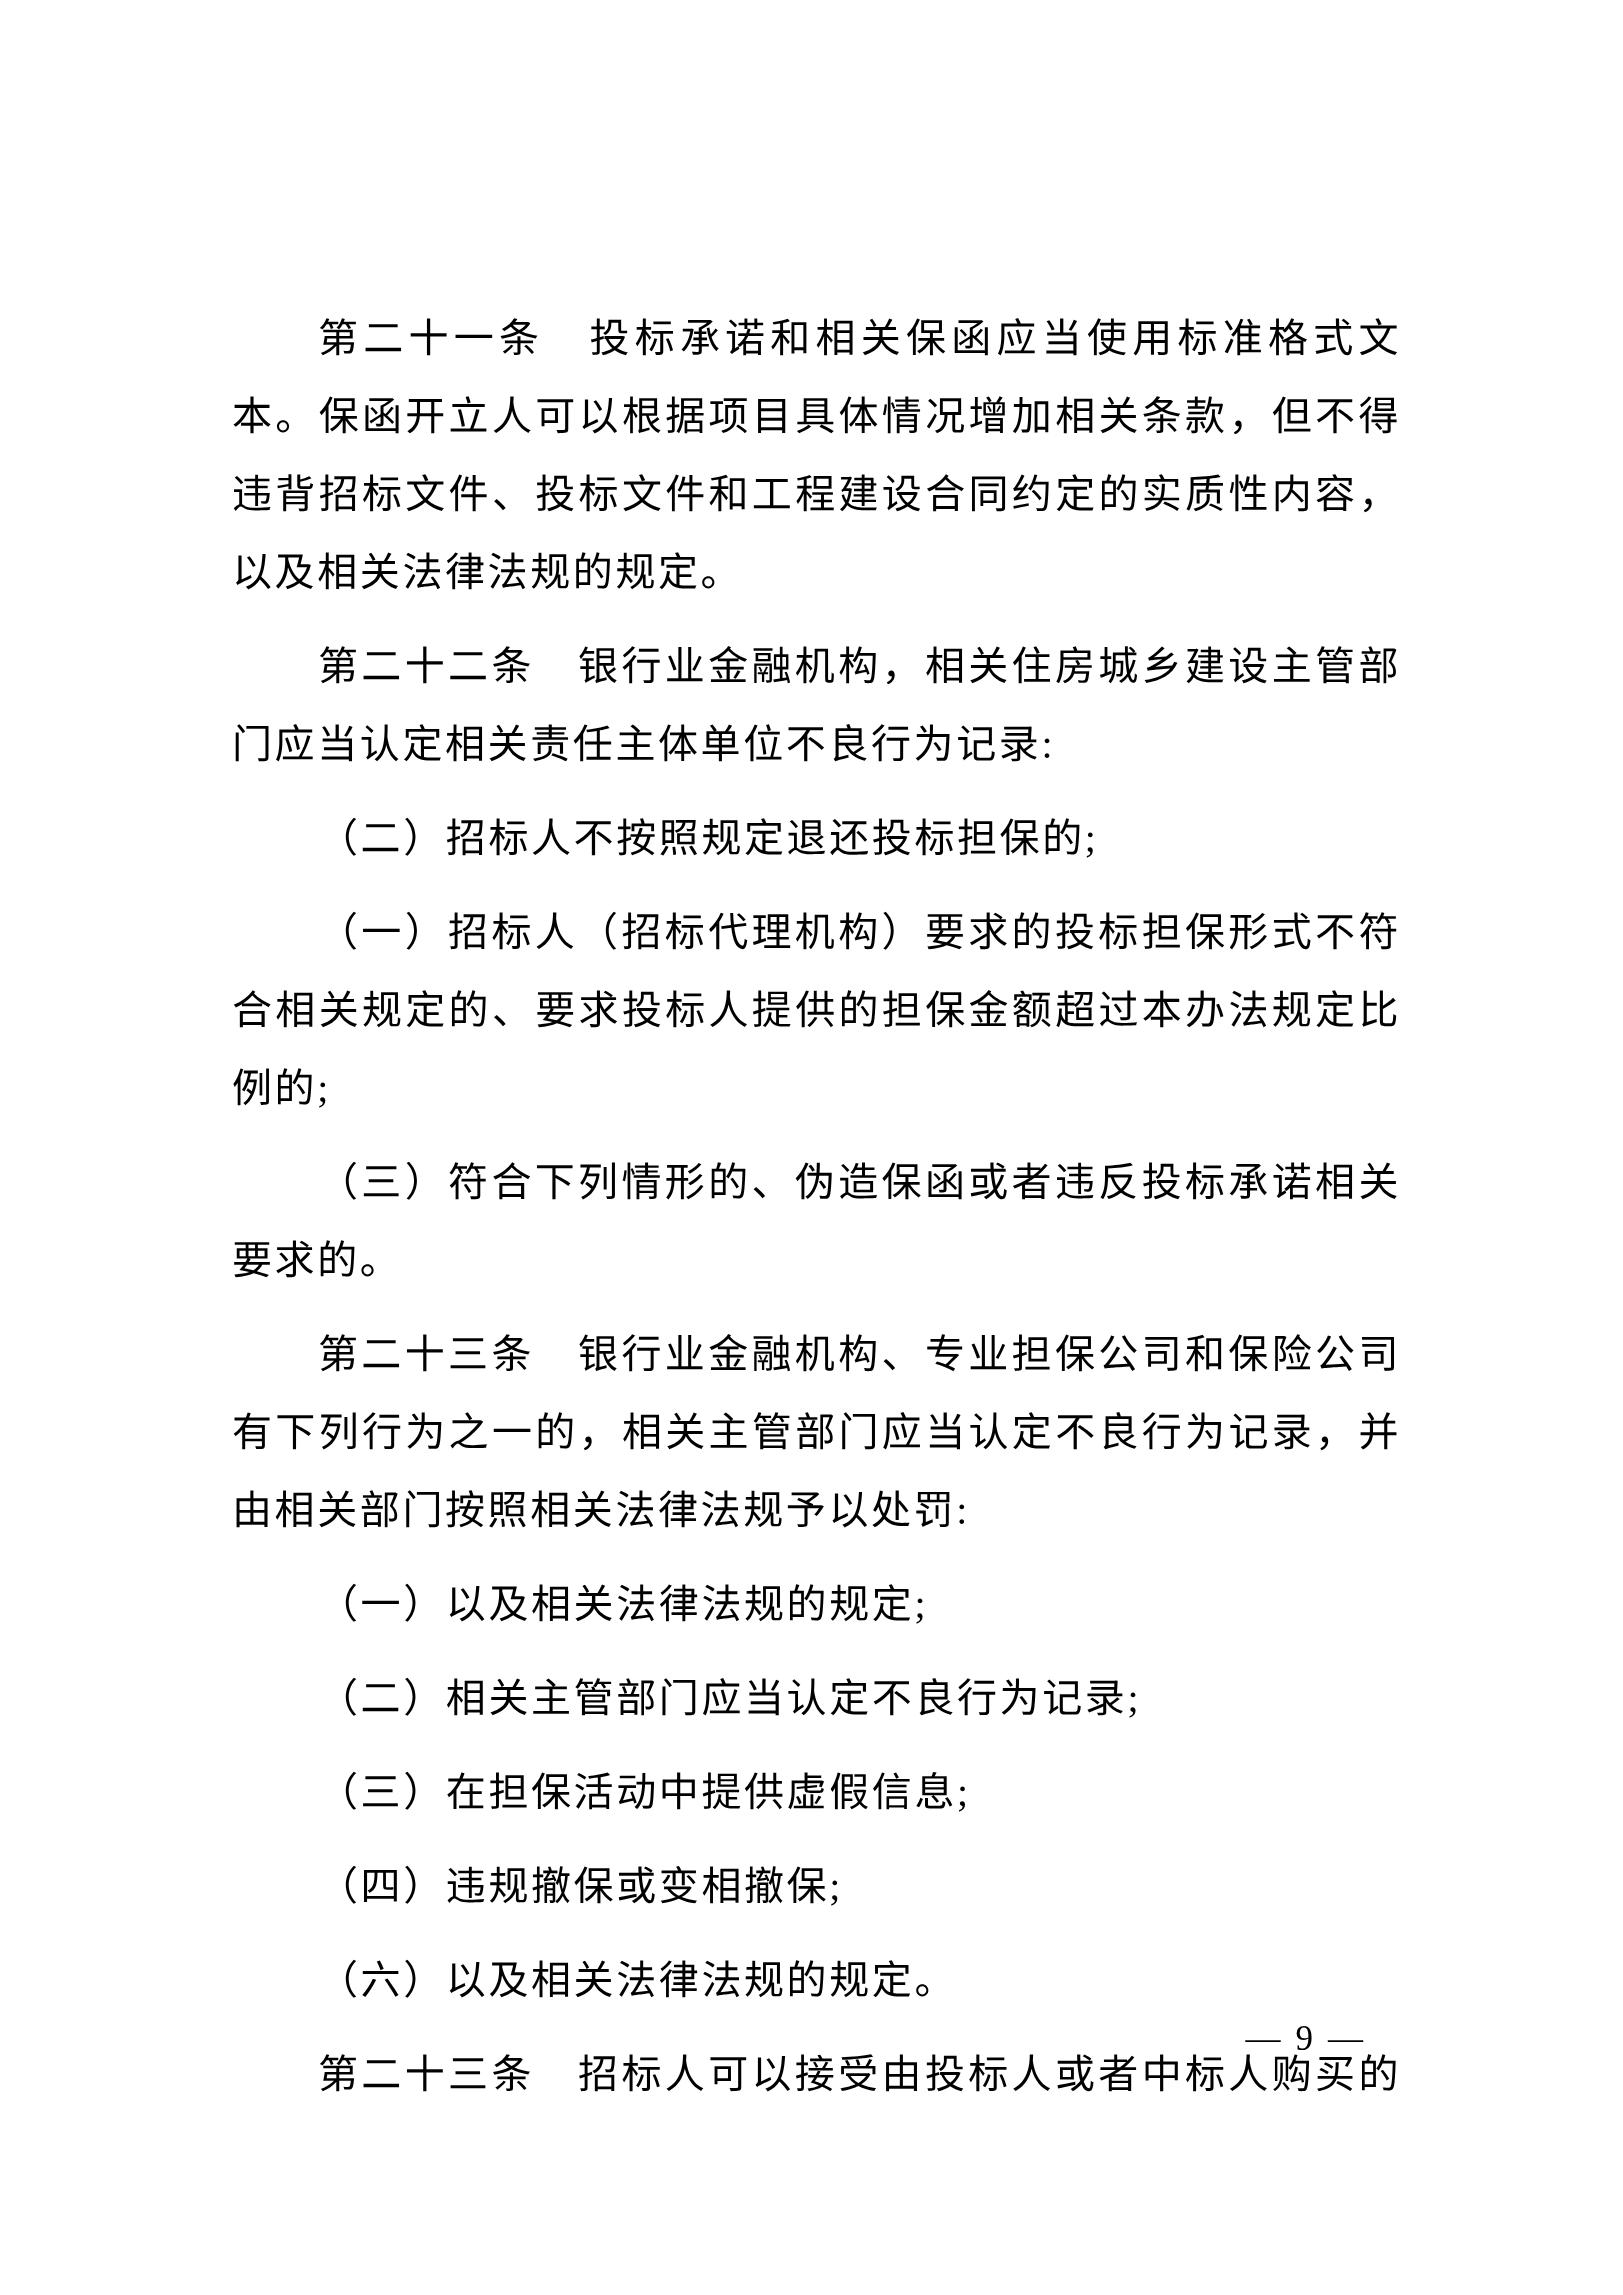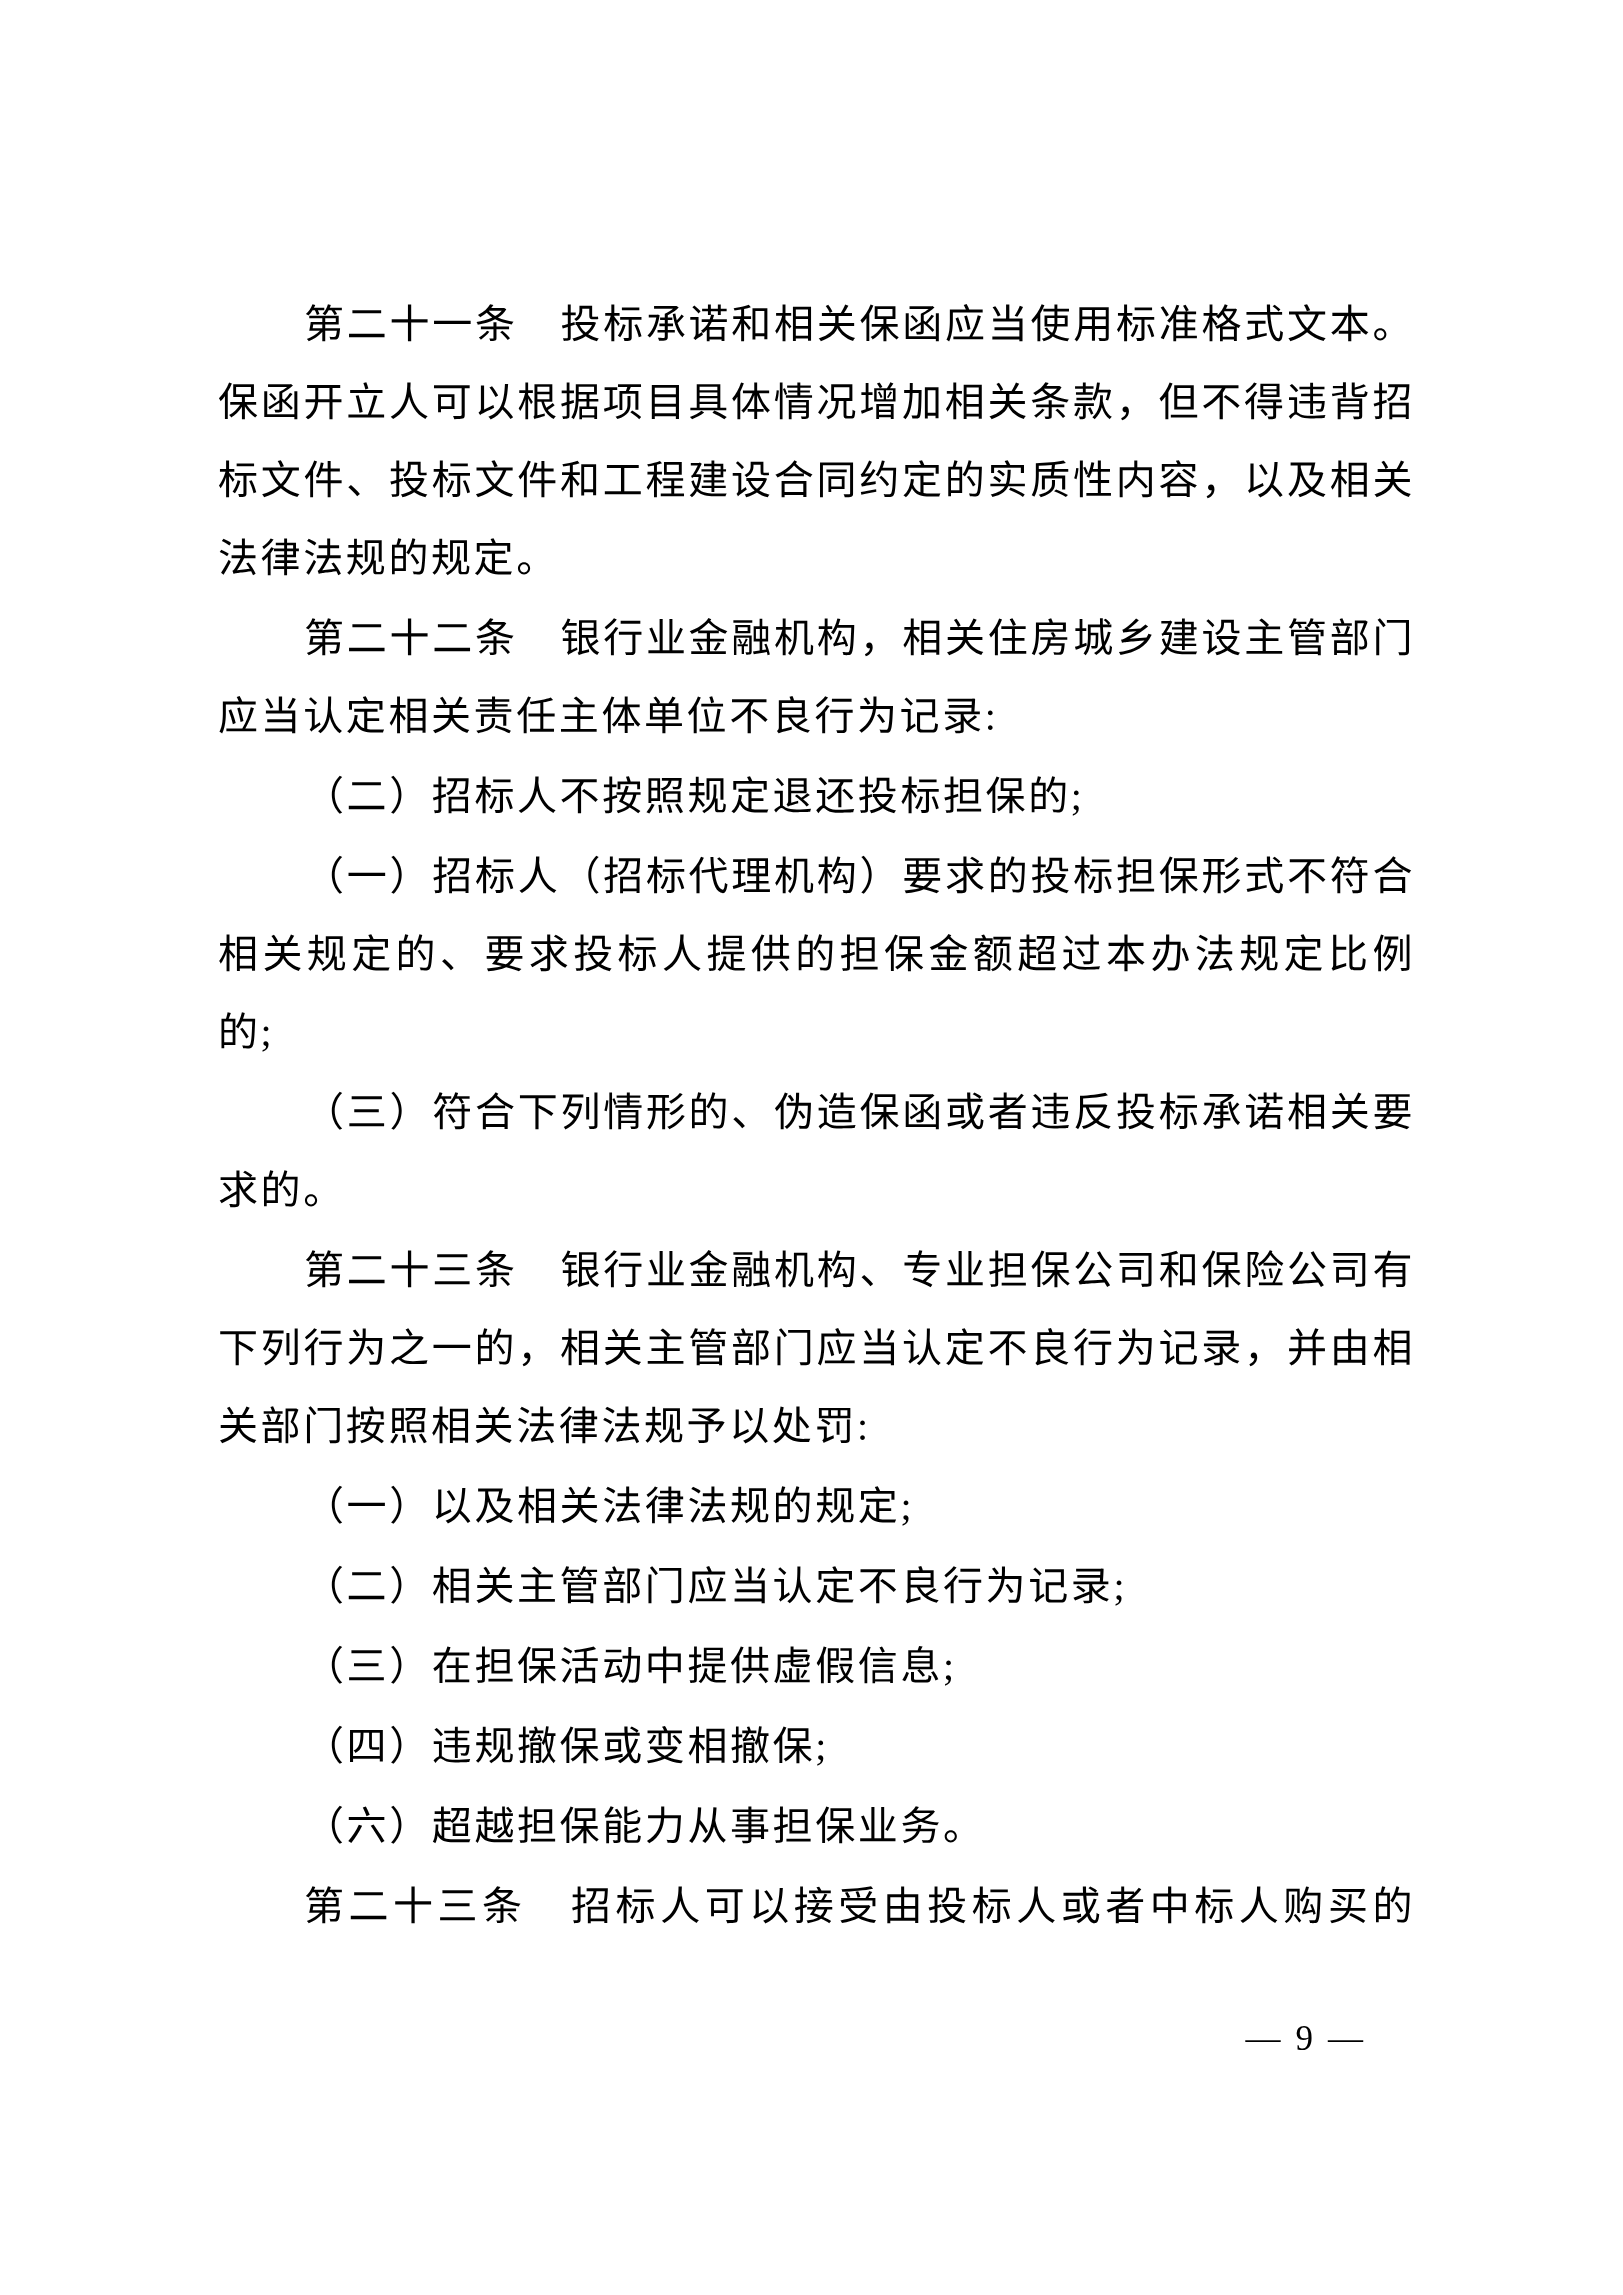--- a/index.html
+++ b/index.html
@@ -25,21 +25,21 @@
     left: 216px;
     top: 284px;
     width: 1201px;
     font-size: 40px;
     line-height: 78px;
     letter-spacing: 2.6px;
     text-align: justify;
     text-justify: inter-character;
   }
   .para {
-    margin: 2px;
+    margin: 16px;
     padding: 0;
     text-indent: 86px;
   }
   
   .para.continues {
     text-align-last: justify;
   }
   .page-number {
     position: absolute;
     top: 2019px;
@@ -57,18 +57,18 @@
     <p class="para">第二十一条　投标承诺和相关保函应当使用标准格式文本。保函开立人可以根据项目具体情况增加相关条款，但不得违背招标文件、投标文件和工程建设合同约定的实质性内容，以及相关法律法规的规定。</p>
     <p class="para">第二十二条　银行业金融机构，相关住房城乡建设主管部门应当认定相关责任主体单位不良行为记录:</p>
     <p class="para">（二）招标人不按照规定退还投标担保的;</p>
     <p class="para">（一）招标人（招标代理机构）要求的投标担保形式不符合相关规定的、要求投标人提供的担保金额超过本办法规定比例的;</p>
     <p class="para">（三）符合下列情形的、伪造保函或者违反投标承诺相关要求的。</p>
     <p class="para">第二十三条　银行业金融机构、专业担保公司和保险公司有下列行为之一的，相关主管部门应当认定不良行为记录，并由相关部门按照相关法律法规予以处罚:</p>
     <p class="para">（一）以及相关法律法规的规定;</p>
     <p class="para">（二）相关主管部门应当认定不良行为记录;</p>
     <p class="para">（三）在担保活动中提供虚假信息;</p>
     <p class="para">（四）违规撤保或变相撤保;</p>
-    <p class="para">（六）超越担保能力从事担保业务。</p>
+    <p class="para">（六）以及相关法律法规的规定。</p>
     <p class="para continues">第二十三条　招标人可以接受由投标人或者中标人购买的</p>
   </main>
   <div class="page-number">— 9 —</div>
 </div>
 
 
 </body></html>

